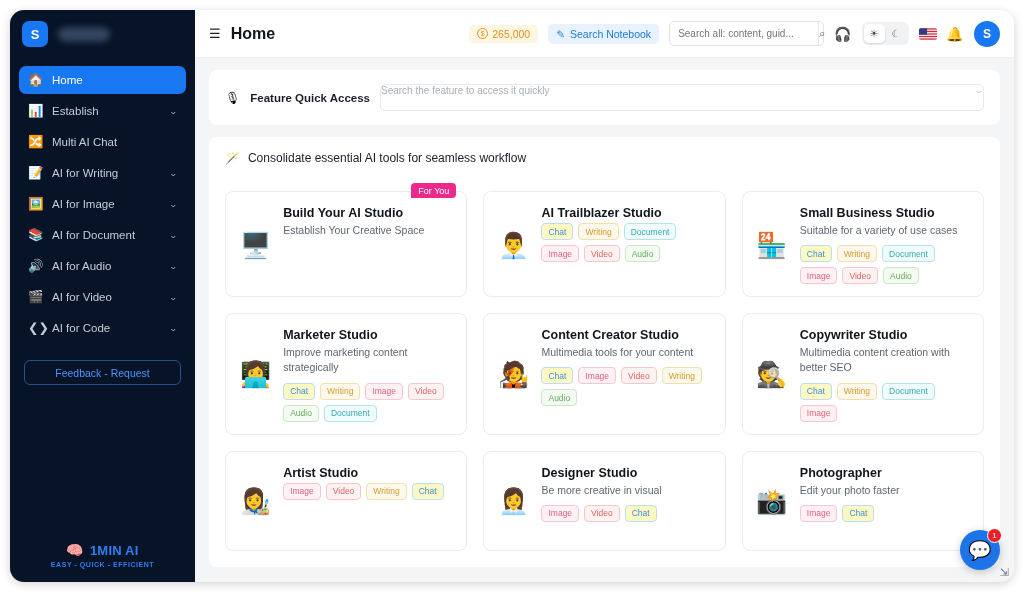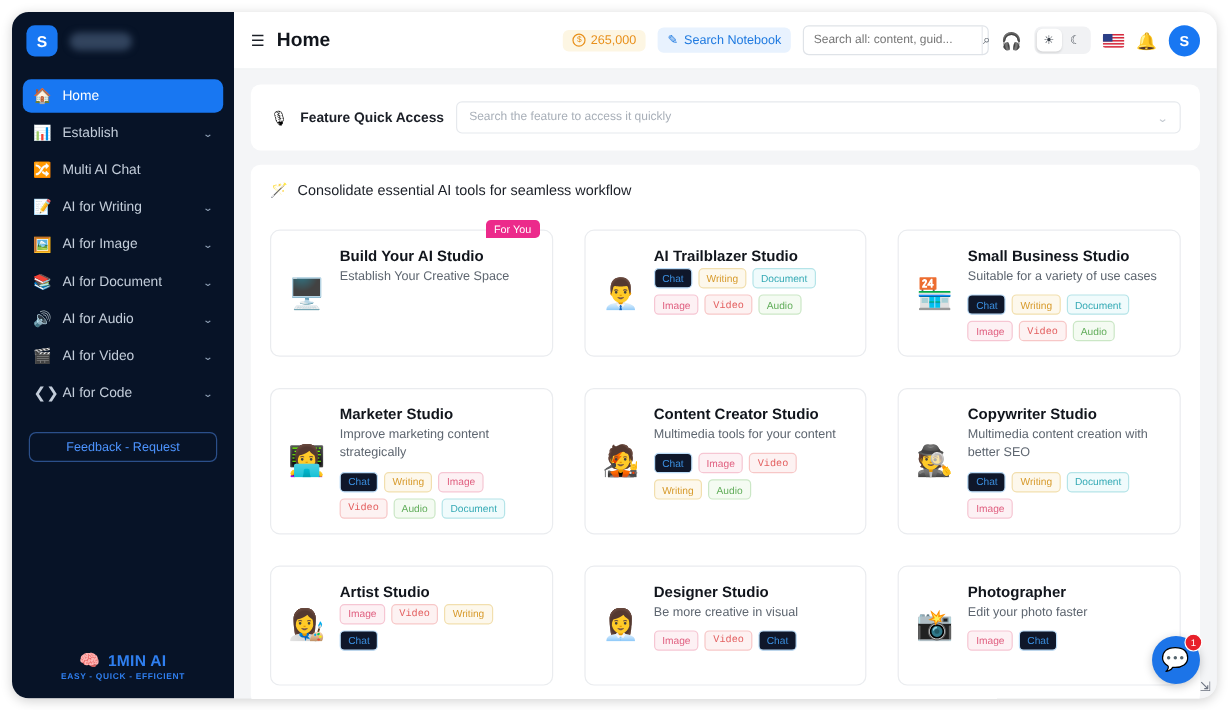--- a/index.html
+++ b/index.html
@@ -148,56 +148,56 @@
   .content::-webkit-scrollbar-thumb { background: #b9bdc3; border-radius: 3px; }
   .content::-webkit-scrollbar-track { background: transparent; }
 
   .panel { background: #fff; border-radius: 8px; margin-bottom: 12px; }
 
   .quick { display: flex; align-items: center; gap: 10px; padding: 14px 16px; }
   .quick-ico { font-size: 12px; }
   .quick-label { font-size: 11.5px; font-weight: bold; color: #1b1f27; white-space: nowrap; }
   .quick-field {
     flex: 1; height: 27px; border: 1px solid #e6e9ed; border-radius: 5px;
-    display: flex; align-items: center; padding: 0 10px;
+    display: flex; align-items: flex-start; padding: 0 0;
     font-size: 10px; color: #a8afb8; cursor: pointer;
   }
   .quick-chev { margin-left: auto; color: #c2c8cf; font-size: 9px; transform: scaleX(1.3); }
 
   .sec-head {
     display: flex; align-items: center; gap: 8px;
     padding: 14px 16px 10px 16px;
   }
   .sec-ico { font-size: 12px; }
   .sec-title { font-size: 12px; font-weight: normal; color: #1b1f27; }
 
   .grid {
     display: grid; grid-template-columns: repeat(3, 1fr);
-    gap: 26px; padding: 16px 16px 16px 16px;
+    gap: 16px; padding: 16px 16px 16px 16px;
   }
   .card {
     border: 1px solid #eaecef; border-radius: 8px;
     background: #fff; padding: 14px 14px 12px 14px;
     display: flex; gap: 12px; position: relative;
     min-height: 100px; cursor: pointer;
   }
   .card-ico { font-size: 25px; line-height: 1; flex: 0 0 auto; align-self: center; }
   .card-body { flex: 1; min-width: 0; }
   .card-title { font-size: 12.5px; font-weight: bold; color: #11151c; margin-bottom: 3px; }
   .card-desc { font-size: 10.5px; color: #5e6670; line-height: 1.45; margin-bottom: 7px; }
   .tags { display: flex; flex-wrap: wrap; gap: 5px; }
   .tag {
     font-size: 8.5px; padding: 2.5px 6px; border-radius: 4px;
     border: 1px solid; white-space: nowrap;
   }
-  .t-chat     { color:#3b8ede; border-color:#bcdcf7; background:#0f172a; }
+  .t-chat     { color:#3b8ede; border-color:#bcdcf7; background:#fef9c3; }
   .t-writing  { color:#d79a2b; border-color:#f2dfae; background:#fdf8ec; }
   .t-document { color:#35aab5; border-color:#b5e4e8; background:#f0fbfc; }
   .t-image    { color:#e06080; border-color:#f6c6d3; background:#fdf1f4; }
-  .t-video    { color:#e35f5f; border-color:#f7c7c7; background:#fdf2f2;font-family:Liberation Mono, monospace; }
+  .t-video    { color:#e35f5f; border-color:#f7c7c7; background:#fdf2f2; }
   .t-audio    { color:#63ae5c; border-color:#cbe7c6; background:#f4fbf2; }
   .badge-foryou {
     position: absolute; top: -9px; right: 10px;
     background: #ec2a8b; color: #fff;
     font-size: 9px; padding: 2.5px 7px; border-radius: 4px 4px 4px 0;
   }
 
   
   .fab {
     position: absolute; right: 14px; bottom: 12px;

